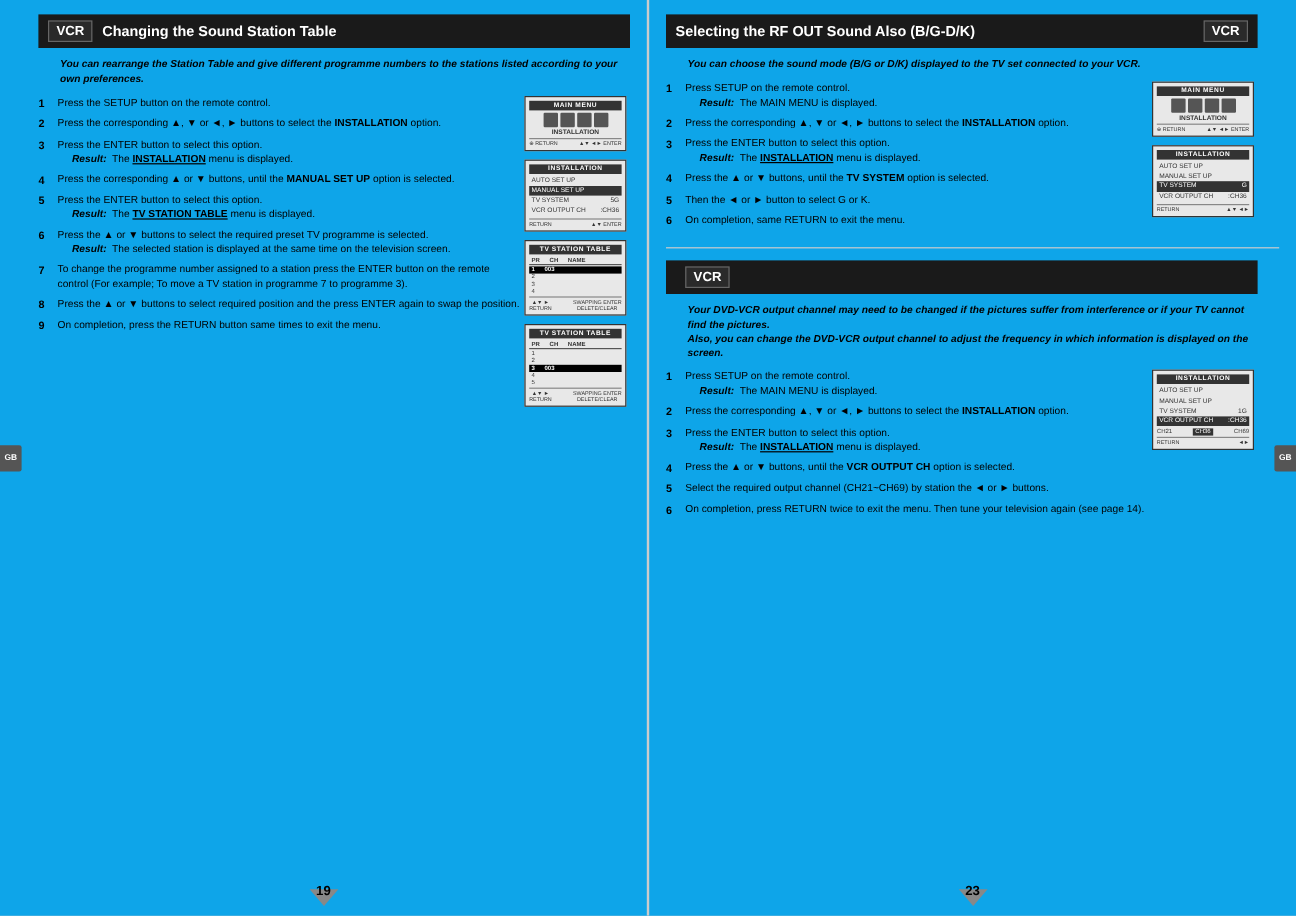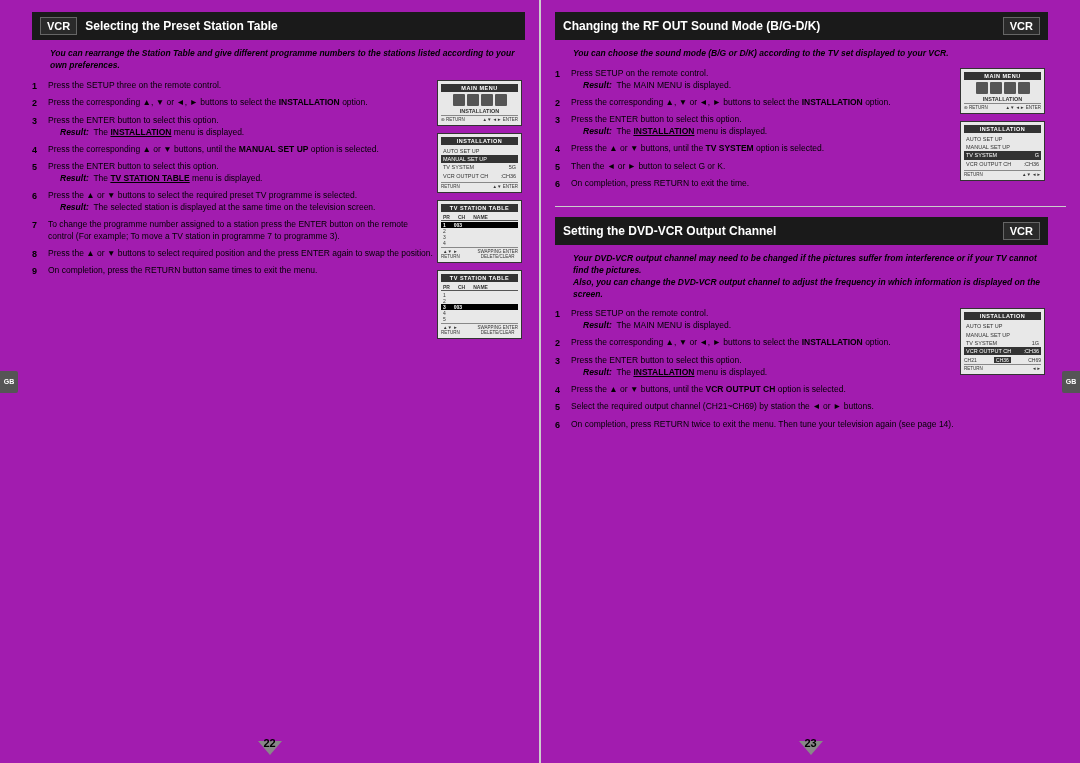--- a/index.html
+++ b/index.html
@@ -14,21 +14,21 @@
     }
     .page {
       display: flex;
       flex-direction: row;
       width: 1080px;
       height: 763px;
     }
     .half {
       width: 540px;
       height: 763px;
-      background: #a21caf;
+      background: #0ea5e9;
       padding: 12px 14px 12px 14px;
       position: relative;
       border-right: 1px solid #ccc;
     }
     .half.right {
       border-right: none;
       border-left: 1px solid #ccc;
     }
     
     .gb-badge {
@@ -203,33 +203,33 @@
 </head>
 <body>
 
 <div class="page">
 
   <div class="half">
     <div class="gb-badge">GB</div>
 
     <div class="section-header" style="margin-left:18px;">
       <span class="vcr-tag">VCR</span>
-      <span class="section-title">Selecting the Preset Station Table</span>
+      <span class="section-title">Changing the Sound Station Table</span>
     </div>
 
     <div style="margin-left:18px;">
       <div class="intro-text">You can rearrange the Station Table and give different programme numbers to the stations listed according to your own preferences.</div>
 
       <div class="content-area">
 
         <div class="steps-col">
 
           <div class="step">
             <span class="step-num">1</span>
-            <span class="step-text">Press the SETUP three on the remote control.</span>
+            <span class="step-text">Press the SETUP button on the remote control.</span>
           </div>
 
           <div class="step">
             <span class="step-num">2</span>
             <div class="step-text">Press the corresponding ▲, ▼ or ◄, ► buttons to select the <strong>INSTALLATION</strong> option.</div>
           </div>
 
           <div class="step">
             <span class="step-num">3</span>
             <div class="step-text">
@@ -389,33 +389,33 @@
                   <span>DELETE/CLEAR</span>
                 </span>
             </div>
           </div>
 
         </div>
       </div>
     </div>
 
     <div class="triangle-down"></div>
-    <span class="page-number left">22</span>
+    <span class="page-number left">19</span>
   </div>
 
   <div class="half right">
     <div class="gb-badge right">GB</div>
 
     <div style="margin-right:18px;">
       <div class="section-header">
-        <span class="section-title">Changing the RF OUT Sound Mode (B/G-D/K)</span>
+        <span class="section-title">Selecting the RF OUT Sound Also (B/G-D/K)</span>
         <span class="vcr-tag right">VCR</span>
       </div>
 
-      <div class="intro-text">You can choose the sound mode (B/G or D/K) according to the TV set displayed to your VCR.</div>
+      <div class="intro-text">You can choose the sound mode (B/G or D/K) displayed to the TV set connected to your VCR.</div>
 
       <div class="content-area">
         <div class="steps-col">
 
           <div class="step">
             <span class="step-num">1</span>
             <div class="step-text">
               Press SETUP on the remote control.<br>
               <span class="step-result"><span class="result-label">Result:</span>&nbsp; The MAIN MENU is displayed.</span>
             </div>
@@ -439,21 +439,21 @@
             <div class="step-text">Press the ▲ or ▼ buttons, until the <strong>TV SYSTEM</strong> option is selected.</div>
           </div>
 
           <div class="step">
             <span class="step-num">5</span>
             <div class="step-text">Then the ◄ or ► button to select G or K.</div>
           </div>
 
           <div class="step">
             <span class="step-num">6</span>
-            <div class="step-text">On completion, press RETURN to exit the time.</div>
+            <div class="step-text">On completion, same RETURN to exit the menu.</div>
           </div>
 
         </div>
 
         <div class="screenshots-col">
 
           <div class="screen-mockup" style="width:85px;">
             <div class="screen-title-bar">MAIN MENU</div>
             <div style="display:flex; gap:2px; justify-content:center; margin-bottom:2px;">
               <div style="width:12px;height:12px;background:#555;border-radius:1px;"></div>
@@ -493,21 +493,20 @@
           </div>
 
         </div>
       </div>
     </div>
 
     <hr class="divider">
 
     <div class="second-section" style="margin-right:18px;">
       <div class="section-header">
-        <span class="section-title">Setting the DVD-VCR Output Channel</span>
         <span class="vcr-tag right">VCR</span>
       </div>
 
       <div class="intro-text">
         <span>Your DVD-VCR output channel may need to be changed if the pictures suffer from interference or if your TV cannot find the pictures.</span><br>
         <span>Also, you can change the DVD-VCR output channel to adjust the frequency in which information is displayed on the screen.</span>
       </div>
 
       <div class="content-area">
         <div class="steps-col">

